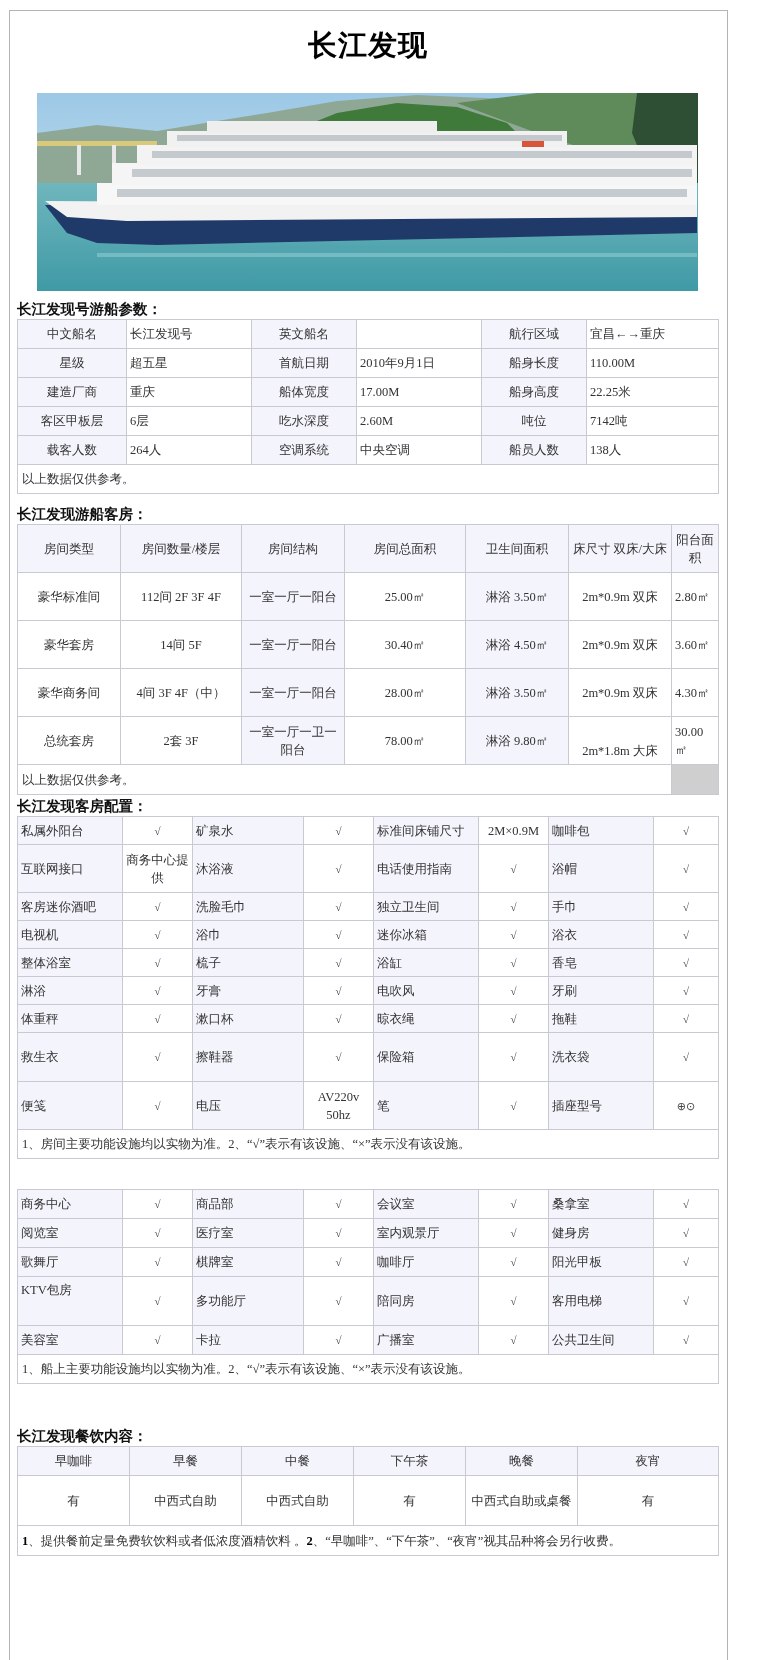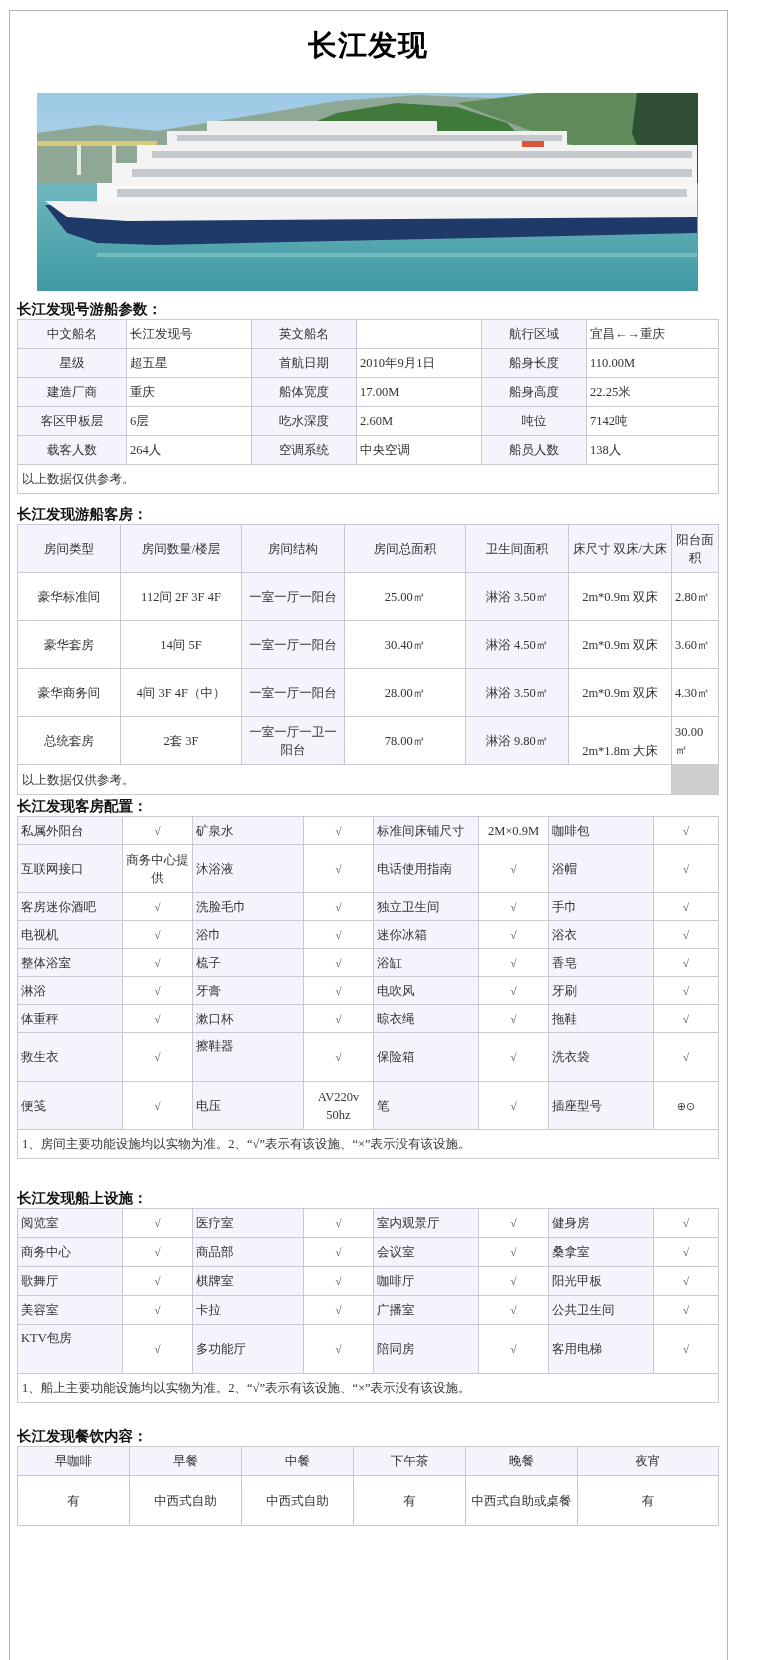--- a/index.html
+++ b/index.html
@@ -275,21 +275,21 @@
       <td class="lbl">漱口杯</td>
           <td class="ck">√</td>
       <td class="lbl">晾衣绳</td>
           <td class="ck">√</td>
       <td class="lbl">拖鞋</td>
           <td class="ck">√</td>
     </tr>
     <tr style="height:49px">
       <td class="lbl">救生衣</td>
           <td class="ck">√</td>
-      <td class="lbl" style="vertical-align:top;padding-top:4px">擦鞋器</td>
+      <td class="lbl" style="vertical-align:top;padding-top:15px">擦鞋器</td>
           <td class="ck">√</td>
       <td class="lbl">保险箱</td>
           <td class="ck">√</td>
       <td class="lbl">洗衣袋</td>
           <td class="ck">√</td>
     </tr>
     <tr style="height:48px">
       <td class="lbl">便笺</td>
           <td class="ck">√</td>
       <td class="lbl">电压</td>
@@ -300,81 +300,80 @@
           <td class="ck">⊕⊙</td>
     </tr>
     <tr style="height:29px">
       <td class="note" colspan="8">1、房间主要功能设施均以实物为准。2、“√”表示有该设施、“×”表示没有该设施。</td>
     </tr>
   </tbody>
     </table>
 </div>
 
 <div class="section" style="top:1189px;">
-  <div class="sec-title">长江发现船上设施：</div>
   <table>
     <colgroup>
       <col style="width:105px">
         <col style="width:70px">
         <col style="width:111px">
         <col style="width:70px">
         <col style="width:105px">
         <col style="width:70px">
         <col style="width:105px">
         <col style="width:65px">
     </colgroup>
     <tbody>
         <tr style="height:29px">
+      <td class="lbl">商务中心</td>
+          <td class="ck">√</td>
+      <td class="lbl">商品部</td>
+          <td class="ck">√</td>
+      <td class="lbl">会议室</td>
+          <td class="ck">√</td>
+      <td class="lbl">桑拿室</td>
+          <td class="ck">√</td>
+    </tr>
+    <tr style="height:29px">
       <td class="lbl">阅览室</td>
           <td class="ck">√</td>
       <td class="lbl">医疗室</td>
           <td class="ck">√</td>
       <td class="lbl">室内观景厅</td>
           <td class="ck">√</td>
       <td class="lbl">健身房</td>
           <td class="ck">√</td>
     </tr>
     <tr style="height:29px">
-      <td class="lbl">商务中心</td>
-          <td class="ck">√</td>
-      <td class="lbl">商品部</td>
-          <td class="ck">√</td>
-      <td class="lbl">会议室</td>
-          <td class="ck">√</td>
-      <td class="lbl">桑拿室</td>
-          <td class="ck">√</td>
-    </tr>
-    <tr style="height:29px">
       <td class="lbl">歌舞厅</td>
           <td class="ck">√</td>
       <td class="lbl">棋牌室</td>
           <td class="ck">√</td>
       <td class="lbl">咖啡厅</td>
           <td class="ck">√</td>
       <td class="lbl">阳光甲板</td>
-          <td class="ck">√</td>
-    </tr>
-    <tr style="height:29px">
-      <td class="lbl">美容室</td>
-          <td class="ck">√</td>
-      <td class="lbl">卡拉</td>
-          <td class="ck">√</td>
-      <td class="lbl">广播室</td>
-          <td class="ck">√</td>
-      <td class="lbl">公共卫生间</td>
           <td class="ck">√</td>
     </tr>
     <tr style="height:49px">
       <td class="lbl" style="vertical-align:top;padding-top:4px">KTV包房</td>
           <td class="ck">√</td>
       <td class="lbl">多功能厅</td>
           <td class="ck">√</td>
       <td class="lbl">陪同房</td>
           <td class="ck">√</td>
       <td class="lbl">客用电梯</td>
+          <td class="ck">√</td>
+    </tr>
+    <tr style="height:29px">
+      <td class="lbl">美容室</td>
+          <td class="ck">√</td>
+      <td class="lbl">卡拉</td>
+          <td class="ck">√</td>
+      <td class="lbl">广播室</td>
+          <td class="ck">√</td>
+      <td class="lbl">公共卫生间</td>
           <td class="ck">√</td>
     </tr>
     <tr style="height:29px">
       <td class="note" colspan="8">1、船上主要功能设施均以实物为准。2、“√”表示有该设施、“×”表示没有该设施。</td>
     </tr>
   </tbody>
     </table>
 </div>
 
 <div class="section" style="top:1427px;">
@@ -398,15 +397,18 @@
       <td class="lbl c">夜宵</td>
     </tr>
     <tr style="height:50px">
       <td class="c">有</td>
       <td class="c">中西式自助</td>
       <td class="c">中西式自助</td>
       <td class="c">有</td>
       <td class="c">中西式自助或桌餐</td>
       <td class="c">有</td>
     </tr>
+    <tr style="height:30px">
+      <td class="note" colspan="6"><b>1</b><span>、提供餐前定量免费软饮料或者低浓度酒精饮料 。</span><b>2</b><span>、“早咖啡”、“下午茶”、“夜宵”视其品种将会另行收费。</span></td>
+    </tr>
   </tbody>
     </table>
 </div>
 
 </body></html>

